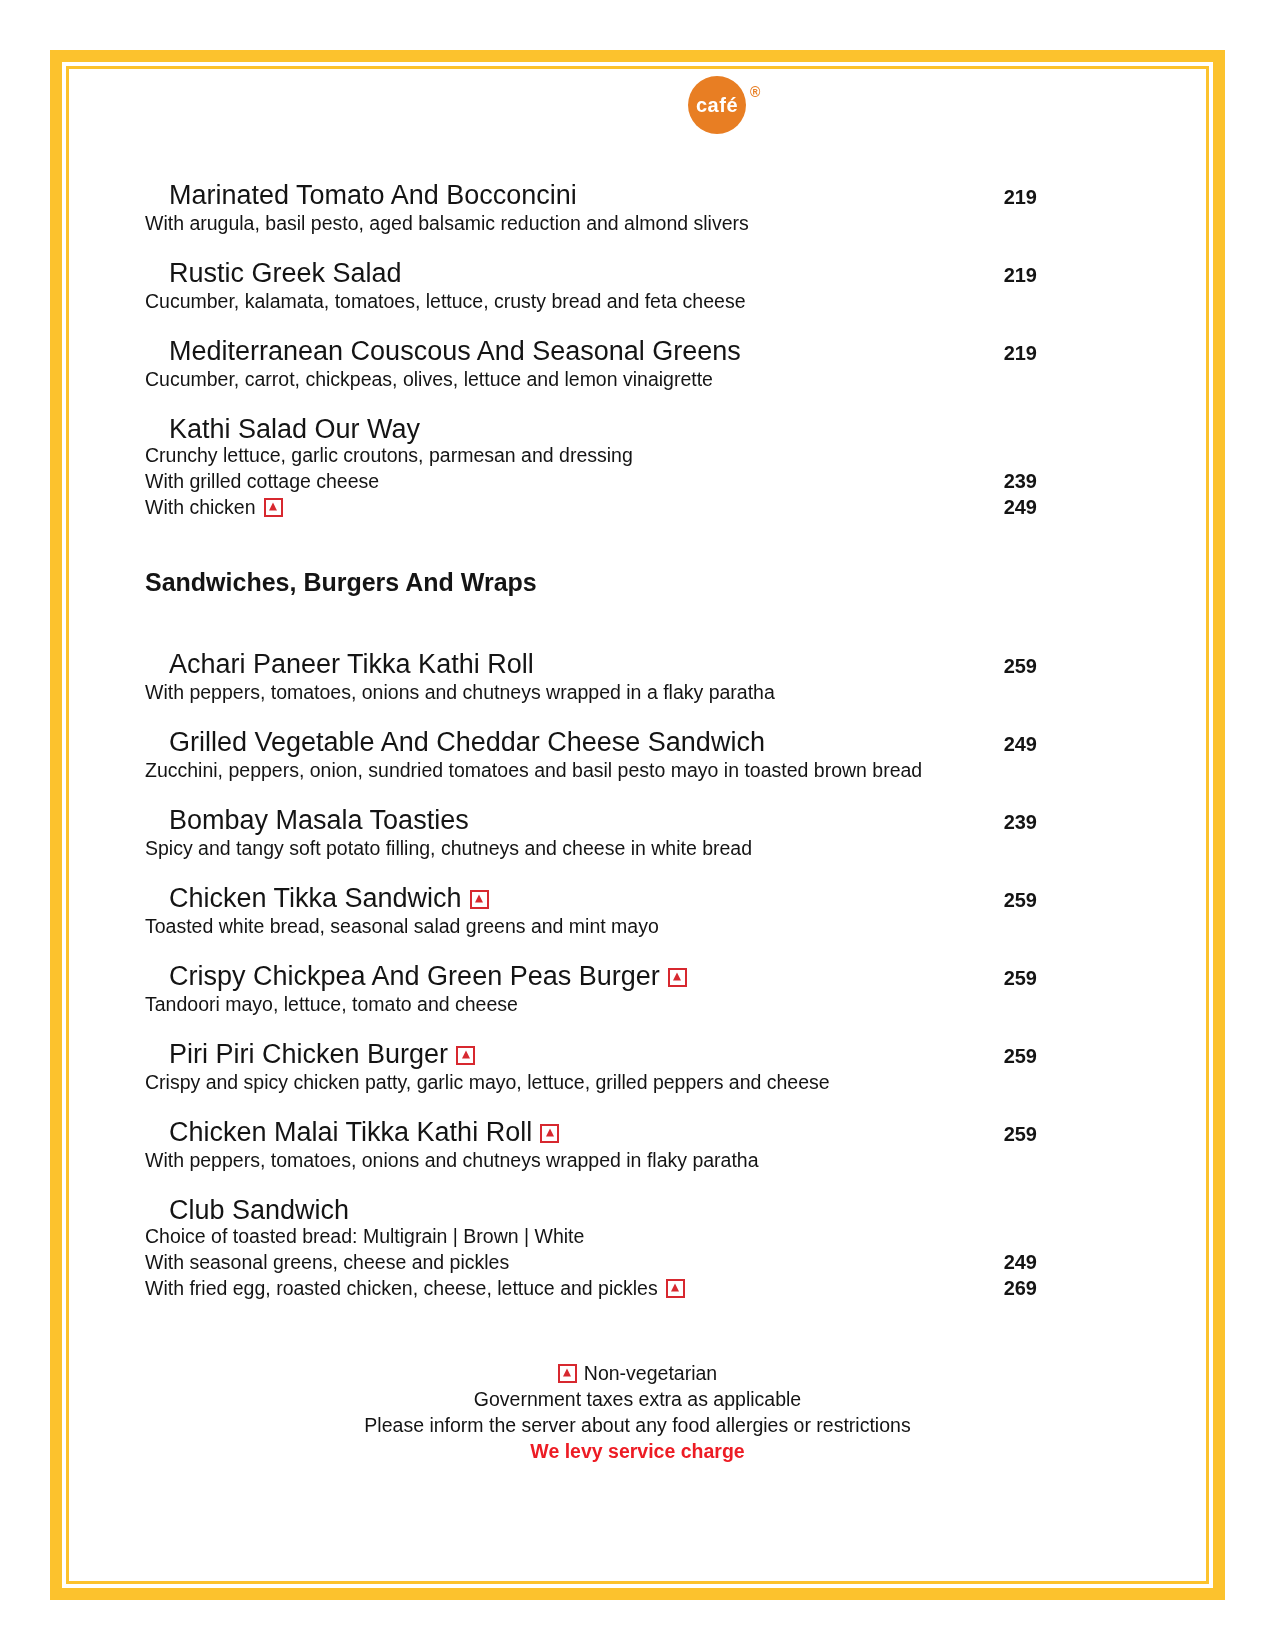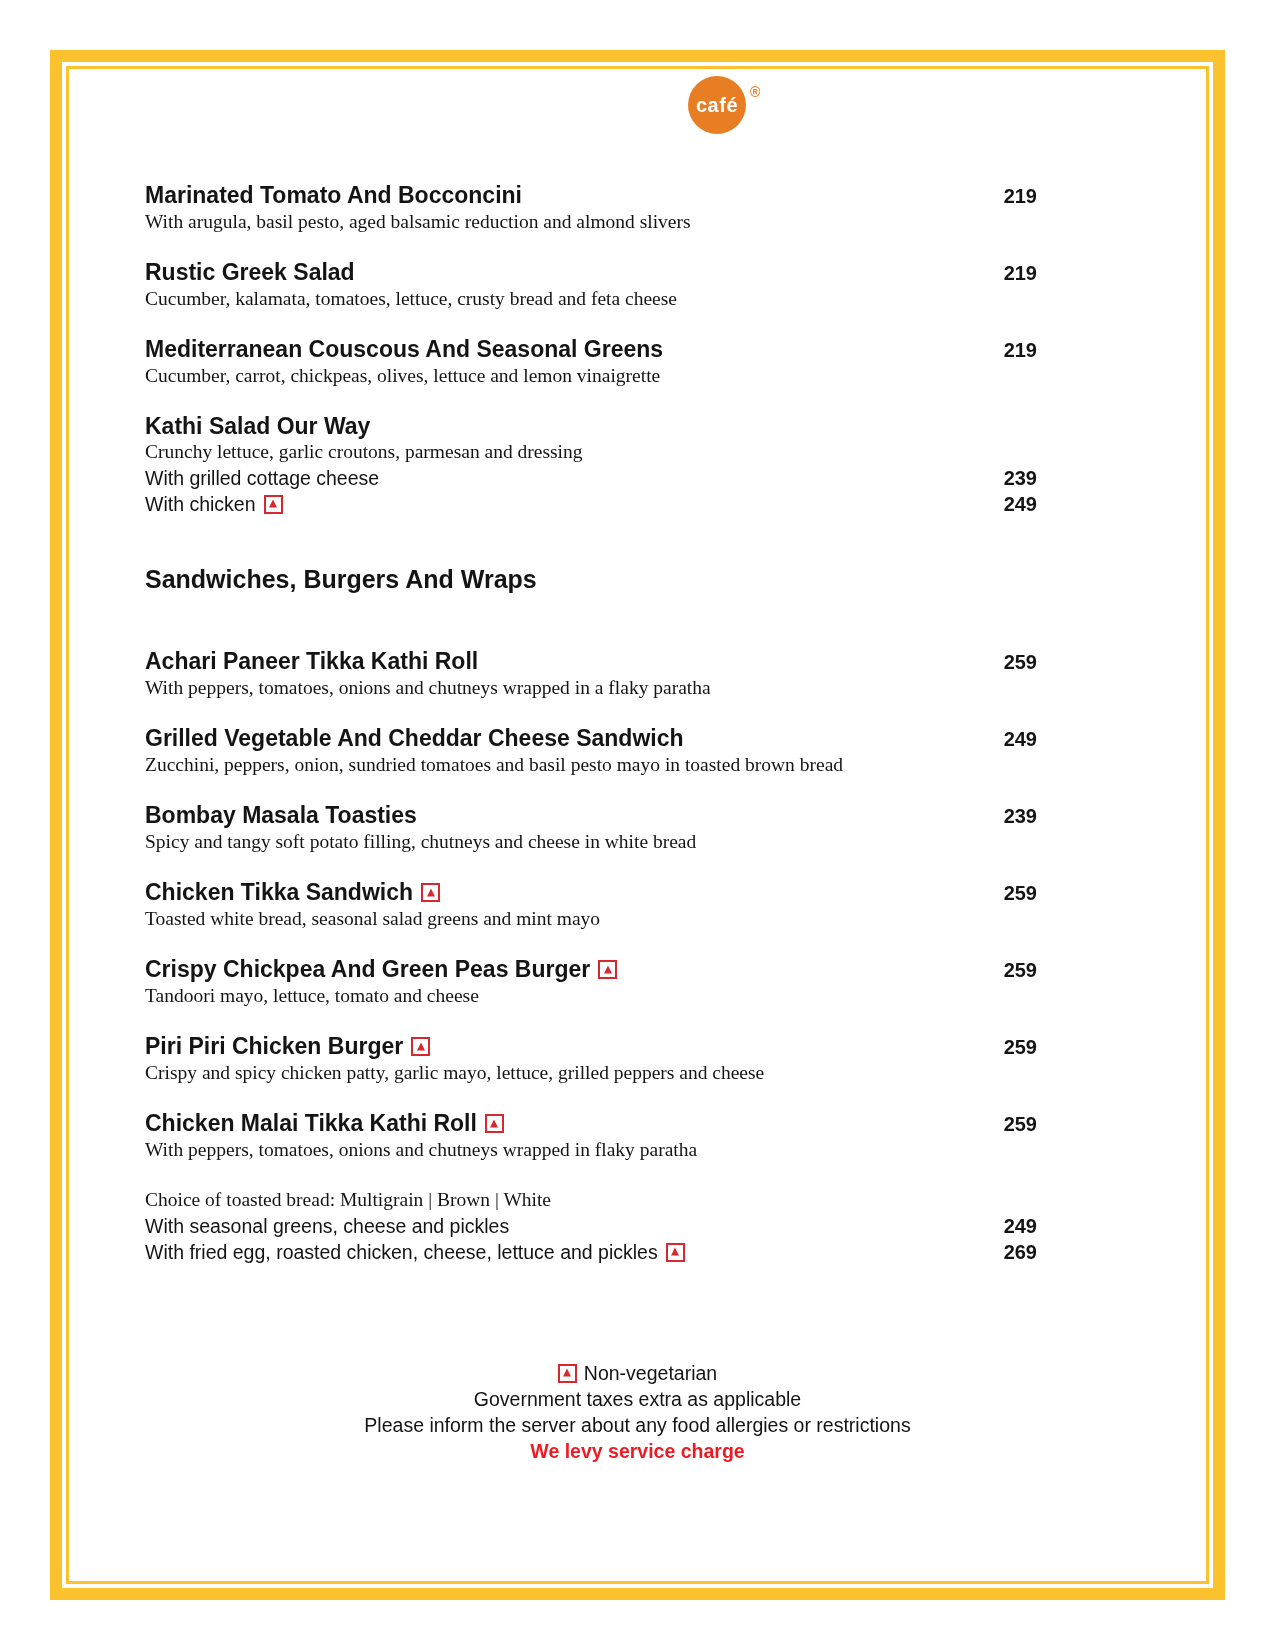--- a/index.html
+++ b/index.html
@@ -41,23 +41,23 @@
     position:absolute; left:750px; top:84px;
     font-size:14px; color:var(--brand-orange,#E87E23); font-weight:bold;
   }
   
   .menu-body {
     position:absolute; left:145px; top:182px; width:892px;
     font-size:19.5px; line-height:26px;
   }
   .item { margin-bottom:24px; }
   .row { display:flex; align-items:baseline; }
-  .name { font-weight:bold; font-size:23px; }
+  .name { font-weight:normal; font-size:27px;margin-left:24px; }
   .price { margin-left:auto; font-weight:bold; font-size:20px; }
-  .desc { font-size:19.5px;font-family:Liberation Serif, serif; }
+  .desc { font-size:19.5px; }
   .vlabel { font-size:19.5px; }
   .section-heading {
     font-size:25px; font-weight:bold; line-height:33px;
     margin:46px 0 52px 0;
   }
   
   .nonveg {
     display:inline-block; position:relative;
     width:15px; height:15px;
     border:2px solid var(--nonveg-red,#D7282F);
@@ -192,20 +192,23 @@
         <div class="row">
           <span class="name">Chicken Malai Tikka Kathi Roll</span>
           <span class="nonveg">
             <span class="tri"></span>
           </span>
           <span class="price">259</span>
         </div>
         <div class="desc">With peppers, tomatoes, onions and chutneys wrapped in flaky paratha</div>
       </div>
       <div class="item">
+        <div class="row">
+          <span class="name">Club Sandwich</span>
+        </div>
         <div class="desc">Choice of toasted bread: Multigrain | Brown | White</div>
         <div class="row variant">
           <span class="vlabel">With seasonal greens, cheese and pickles</span>
           <span class="price">249</span>
         </div>
         <div class="row variant">
           <span class="vlabel">With fried egg, roasted chicken, cheese, lettuce and pickles</span>
           <span class="nonveg">
             <span class="tri"></span>
           </span>

